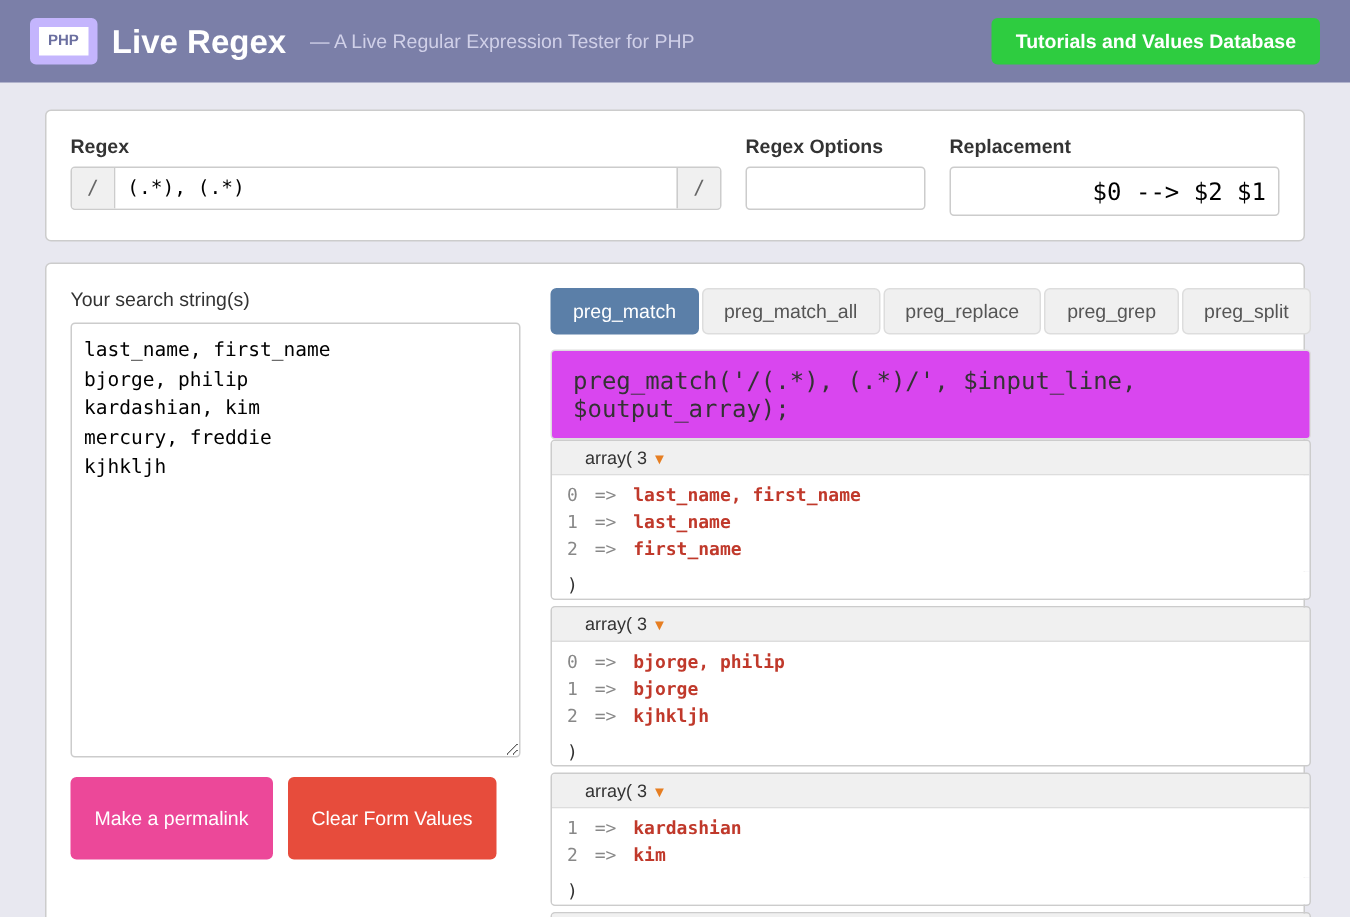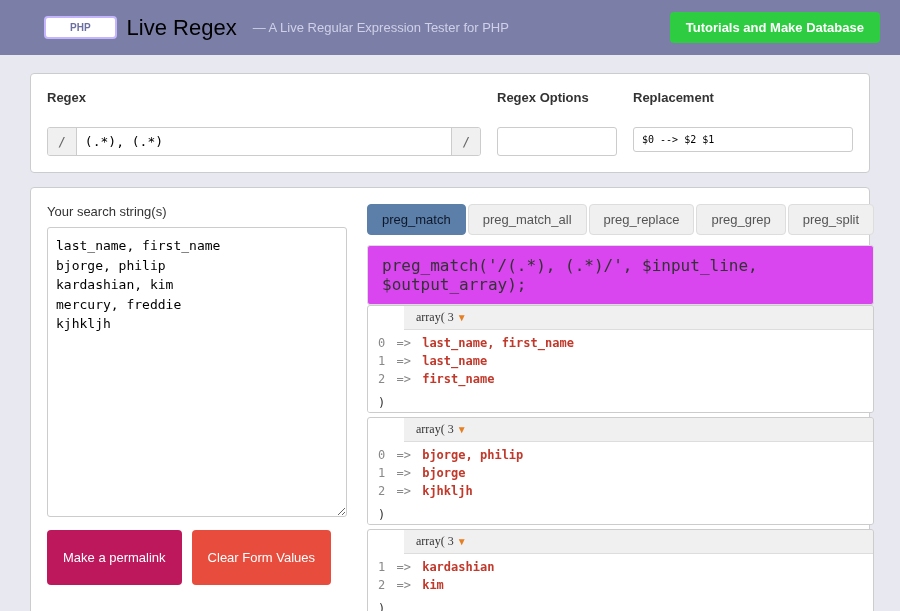--- a/index.html
+++ b/index.html
@@ -16,29 +16,28 @@
     #header-left {
       display: flex;
       align-items: center;
       gap: 10px;
     }
     #logo-box {
       background: white;
       color: #6b6fa0;
       font-size: 10px;
       font-weight: bold;
-      padding: 4px 24px;
-      border-radius: 4px;
-      border: 2px solid #c4b5fd;
-      margin-left: 24px;
+      padding: 4px 6px;
+      border-radius: 4px;
+      border: 6px solid #c4b5fd;
     }
     #header-title {
       font-size: 22px;
-      font-weight: normal;
-      color: #000000;
+      font-weight: bold;
+      color: #ffffff;
     }
     #header-subtitle {
       font-size: 13px;
       color: #d0d0e8;
       margin-left: 6px;
     }
     #tutorials-btn {
       background: #2ecc40;
       color: white;
       border: none;
@@ -65,21 +64,21 @@
       margin-bottom: 14px;
     }
     #regex-row {
       display: flex;
       gap: 16px;
       align-items: flex-start;
     }
     .field-group {
       display: flex;
       flex-direction: column;
-      gap: 22px;
+      gap: 6px;
     }
     .field-group.regex-field { flex: 1; }
     .field-label {
       font-size: 13px;
       font-weight: bold;
       color: #333;
     }
     .regex-input-wrap {
       display: flex;
       align-items: center;
@@ -111,23 +110,24 @@
       font-family: monospace;
       font-size: 13px;
       width: 120px;
       outline: none;
     }
     #replacement-input {
       border: 1px solid #ccc;
       border-radius: 3px;
       padding: 6px 8px;
       font-family: monospace;
-      font-size: 10px;
+      font-size: 16px;
       width: 220px;
       outline: none;
+      text-align: right;
     }
 
     
     #body-section {
       background: white;
       border: 1px solid #ccc;
       border-radius: 4px;
       padding: 16px;
       margin-bottom: 14px;
     }
@@ -156,21 +156,21 @@
       resize: vertical;
       outline: none;
       line-height: 1.5;
     }
     #textarea-buttons {
       display: flex;
       gap: 10px;
       margin-top: 10px;
     }
     #permalink-btn {
-      background: #be185d;
+      background: #ec4899;
       color: white;
       border: none;
       padding: 20px 16px;
       border-radius: 4px;
       font-size: 13px;
       cursor: pointer;
     }
     #clear-btn {
       background: #e74c3c;
       color: white;
@@ -194,21 +194,21 @@
       padding: 7px 14px;
       border-radius: 4px;
       cursor: pointer;
       font-size: 13px;
       background: #f0f0f0;
       color: #555;
       border: 1px solid #ddd;
     }
     .tab.active {
       background: #5b7fa8;
-      color: #0f172a;
+      color: #ffffff;
       border-color: #5b7fa8;
       text-align: center;
     }
 
     
     #function-display {
       background: #d946ef;
       border: 1px solid #ddd;
       border-radius: 3px;
       padding: 10px 14px;
@@ -221,25 +221,24 @@
     
     .result-block {
       border: 1px solid #ccc;
       border-radius: 3px;
       margin-bottom: 4px;
       overflow: hidden;
     }
     .result-header {
       background: #f0f0f0;
       border-bottom: 1px solid #ddd;
-      padding: 4px 12px;
-      font-family: Liberation Serif, serif;
+      padding: 4px 22px;
+      font-family: Liberation Sans, sans-serif;
       font-size: 12px;
       color: #333;
-      margin-left: 36px;
     }
     .result-header .arrow {
       color: #e67e22;
       font-size: 10px;
     }
     .result-body {
       padding: 4px 10px 6px 10px;
       font-family: monospace;
       font-size: 12px;
       background: white;
@@ -269,21 +268,21 @@
   </style>
 </head>
 <body>
 
 <div id="header">
   <div id="header-left">
     <div id="logo-box">PHP</div>
     <span id="header-title">Live Regex</span>
     <span id="header-subtitle">— A Live Regular Expression Tester for PHP</span>
   </div>
-  <button id="tutorials-btn">Tutorials and Make Database</button>
+  <button id="tutorials-btn">Tutorials and Values Database</button>
 </div>
 
 <div id="main">
 
   <div id="regex-section">
     <div id="regex-row">
       <div class="field-group regex-field">
         <div class="field-label">Regex</div>
         <div class="regex-input-wrap">
           <span class="regex-slash">/</span>

